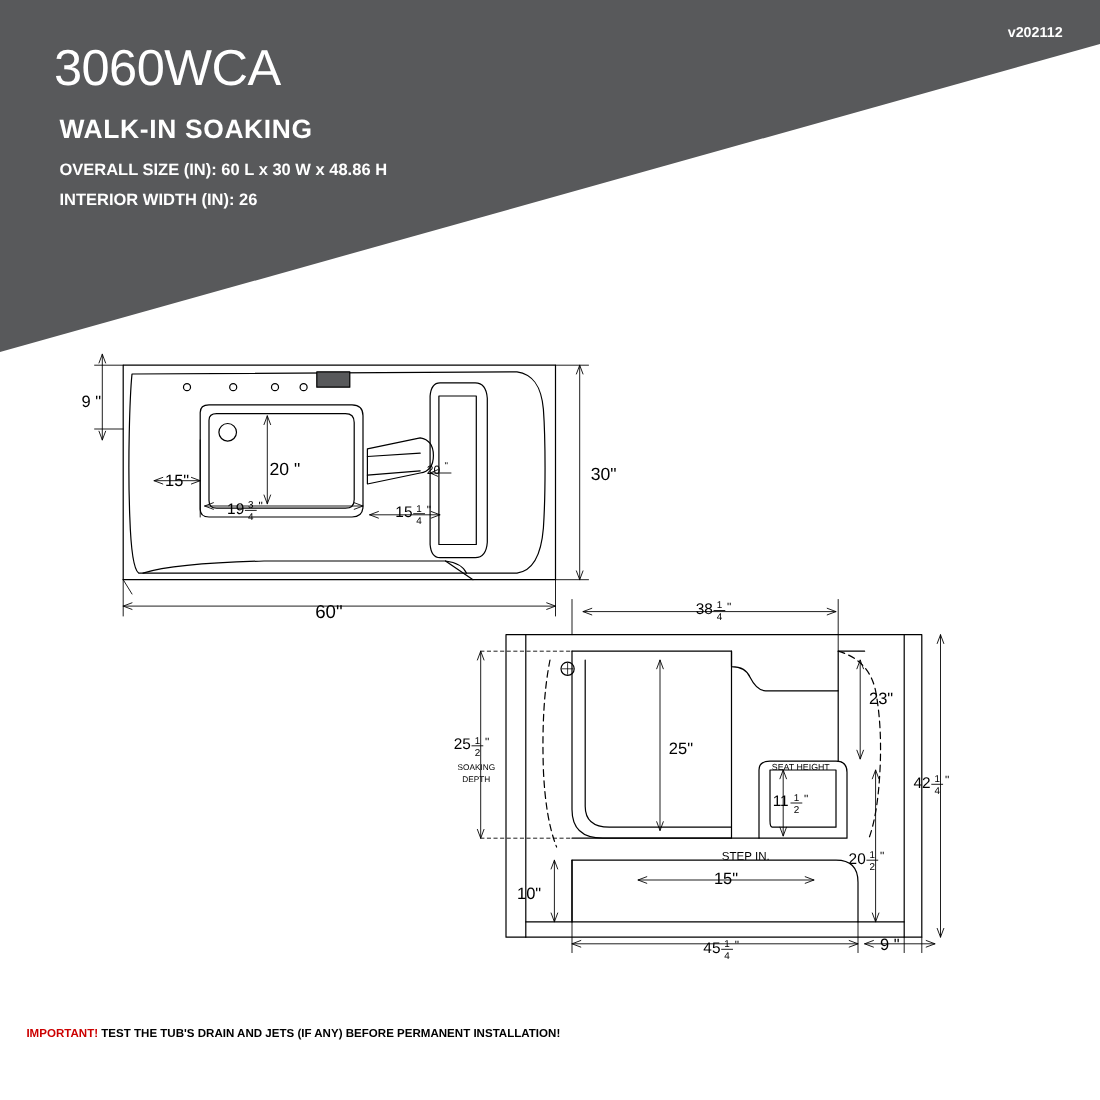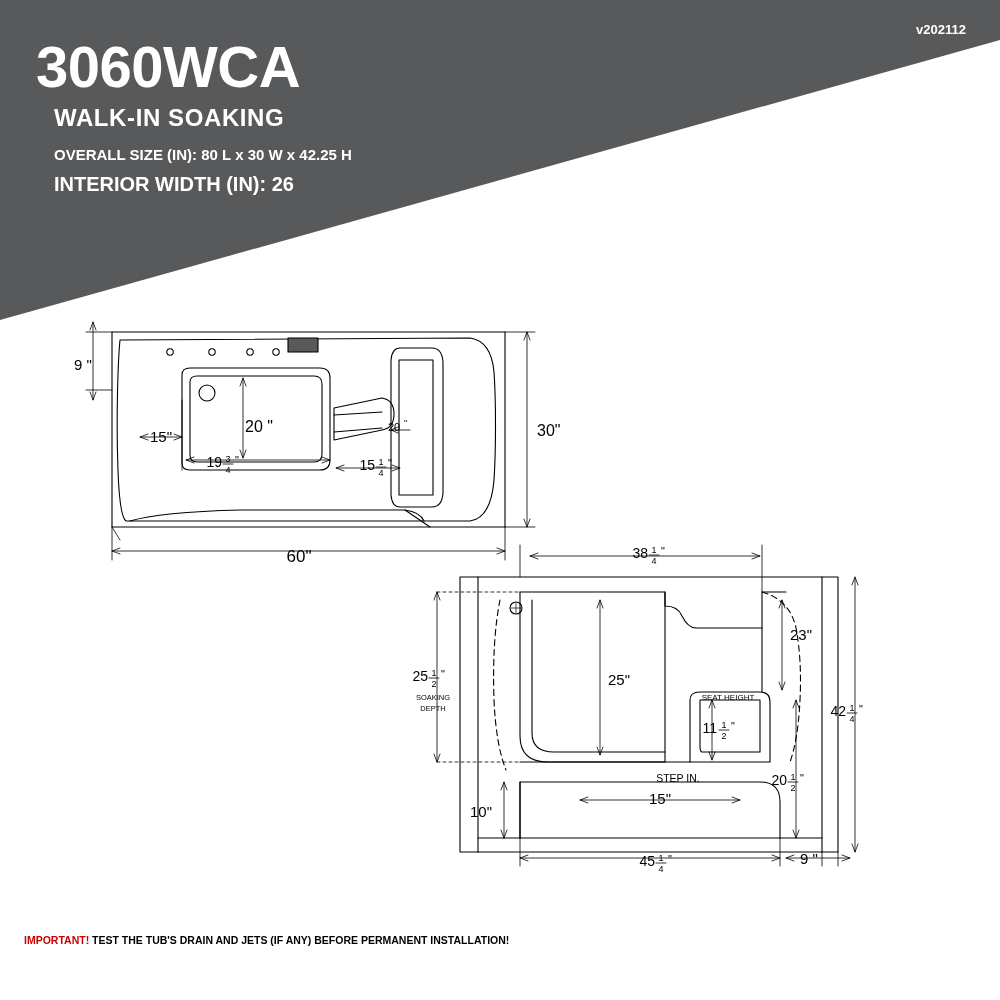--- a/index.html
+++ b/index.html
@@ -31,44 +31,44 @@
     clip-path: polygon(0 0, 1000px 0, 1000px 40px, 0 320px);
     z-index: 1;
   }
   .hdr-text {
     position: absolute;
     z-index: 3;
     color: #ffffff;
     font-family: "Liberation Sans", sans-serif;
   }
   #model-code {
-    left: 36px;
+    left: 49px;
     top: 38px;
-    font-size: 58px;
-    font-weight: bold;
+    font-size: 46px;
+    font-weight: normal;
     letter-spacing: -0.5px;
     line-height: 1;
   }
   #product-type {
     left: 54px;
     top: 104px;
     font-size: 24px;
     font-weight: bold;
     letter-spacing: 0.6px;
   }
   #overall-size {
     left: 54px;
     top: 146px;
     font-size: 15px;
     font-weight: bold;
   }
   #interior-width {
     left: 54px;
     top: 173px;
-    font-size: 20px;
+    font-size: 15px;
     font-weight: bold;
   }
   #version-code {
     right: 34px;
     top: 22px;
     font-size: 13px;
     font-weight: bold;
     color: #ffffff;
   }
 
@@ -111,21 +111,21 @@
 </head>
 <body>
 
 <div id="sheet">
 
   <div class="header-banner" style="background: rgb(88, 89, 91);"></div>
 
   <div class="hdr-text" id="version-code">v202112</div>
   <div class="hdr-text" id="model-code">3060WCA</div>
   <div class="hdr-text" id="product-type">WALK-IN SOAKING</div>
-  <div class="hdr-text" id="overall-size">OVERALL SIZE (IN): 80 L x 30 W x 42.25 H</div>
+  <div class="hdr-text" id="overall-size">OVERALL SIZE (IN): 60 L x 30 W x 48.86 H</div>
   <div class="hdr-text" id="interior-width">INTERIOR WIDTH (IN): 26</div>
 
   <svg id="drawing" width="1000" height="1000" viewBox="0 0 1000 1000">
     <g fill="none" stroke="#000" stroke-width="1.1" stroke-linejoin="round" stroke-linecap="round">
 
       <g>
 
         <path d="M112,332 L505,332 L505,527 L112,527 Z"></path>
 
         <path d="M120,340 C118,360 116,420 118,470 C119,500 122,518 126,521 L470,521 C484,519 492,505 494,480 C496,450 496,400 494,372 C492,350 484,340 470,338 L120,340 Z"></path>

